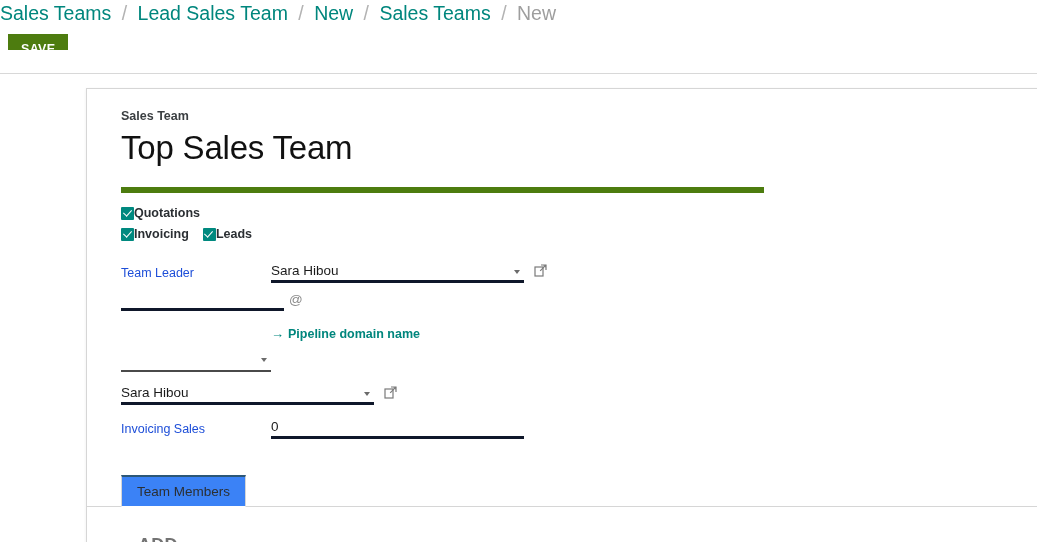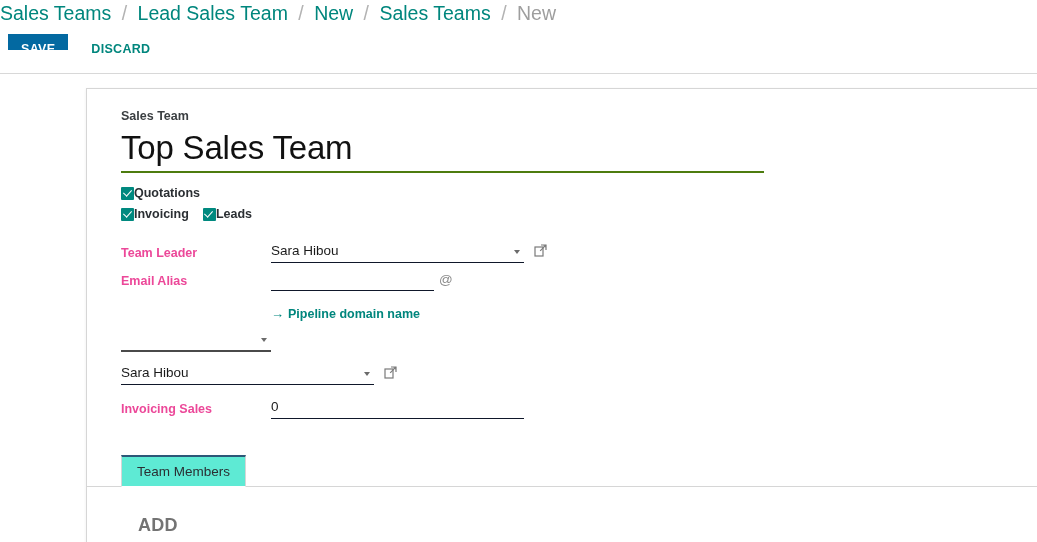--- a/index.html
+++ b/index.html
@@ -46,21 +46,21 @@
   }
 
   .btn-row {
     position: absolute;
     left: 8px;
     top: 34px;
     display: flex;
     align-items: stretch;
   }
   .btn-save {
-    background: #0369a1;
+    background: #4d7c0f;
     color: #ffffff;
     font-size: 12.5px;
     font-weight: bold;
     letter-spacing: .3px;
     border: none;
     padding: 0 13px;
     height: 16px;
     line-height: 30px;
     cursor: pointer;
     font-family: inherit;
@@ -103,22 +103,22 @@
   }
 
   .field-label-small {
     font-size: 12.5px;
     font-weight: bold;
     color: #3b3f42;
     margin-bottom: 5px;
   }
   .title-wrap {
     width: 643px;
-    border-bottom: 2px solid #4d7c0f;
-    padding-bottom: 3px;
+    border-bottom: 6px solid #4d7c0f;
+    padding-bottom: 19px;
   }
   .title-input {
     font-size: 33px;
     line-height: 40px;
     font-weight: normal;
     color: #111111;
     letter-spacing: -.2px;
   }
 
   
@@ -167,33 +167,33 @@
   .f-row {
     display: flex;
     align-items: flex-start;
     min-height: 28px;
     margin-bottom: 0;
   }
   .f-label {
     width: 150px;
     flex: none;
     font-size: 12.5px;
-    font-weight: bold;
-    color: #ec4899;
+    font-weight: normal;
+    color: #1d4ed8;
     padding-top: 6px;
     line-height: 15px;
   }
   .f-val {
     position: relative;
     padding-top: 2px;
   }
   .inp {
     position: relative;
     height: 21px;
-    border-bottom: 1px solid #0f172a;
+    border-bottom: 3px solid #0f172a;
     box-sizing: border-box;
   }
   .inp.focused {
     border-bottom: 2px solid #4a4a4a;
     height: 22px;
   }
   .inp-text {
     font-size: 13.5px;
     color: #1a1a1a;
     line-height: 18px;
@@ -257,21 +257,21 @@
     align-items: flex-end;
     border-bottom: 1px solid #d6d6d6;
     margin-left: -34px;
     padding-left: 34px;
     height: 32px;
   }
   .tab {
     border: 1px solid #d6d6d6;
     border-bottom: 1px solid #ffffff;
     border-top: 2px solid #2c5777;
-    background: #5eead4;
+    background: #3b82f6;
     padding: 0 15px;
     height: 32px;
     line-height: 30px;
     font-size: 13.5px;
     color: #2b2f33;
     box-sizing: border-box;
     position: relative;
     bottom: -1px;
     cursor: pointer;
     white-space: nowrap;
@@ -303,21 +303,20 @@
     <span class="bc-sep">/</span>
     <span class="bc-link">New</span>
     <span class="bc-sep">/</span>
     <span class="bc-link">Sales Teams</span>
     <span class="bc-sep">/</span>
     <span class="bc-active">New</span>
   </div>
 
   <div class="btn-row">
     <button class="btn-save">SAVE</button>
-    <button class="btn-discard">DISCARD</button>
   </div>
 
 </div>
 
 <div class="sheet-bg">
   <div class="sheet">
     <div class="sheet-inner">
 
       <div class="field-label-small">Sales Team</div>
 
@@ -358,21 +357,20 @@
                 <rect x="1" y="4" width="8" height="9"></rect>
                 <path d="M7 2 h5 v5" stroke-width="1.2"></path>
                 <path d="M6.2 7.8 L11.8 2.2" stroke-width="1.2"></path>
                 <path d="M9.2 2.2 L11.8 2.2 L11.8 4.8 Z" fill="#7a7a7a" stroke="none"></path>
               </svg>
             </span>
           </div>
         </div>
 
         <div class="f-row">
-          <div class="f-label">Email Alias</div>
           <div class="f-val">
             <div class="inp w-alias">
               <div class="inp-text"></div>
             </div>
             <span class="at-sign">@</span>
           </div>
         </div>
 
         <div class="f-row">
           <div class="f-label"></div>

